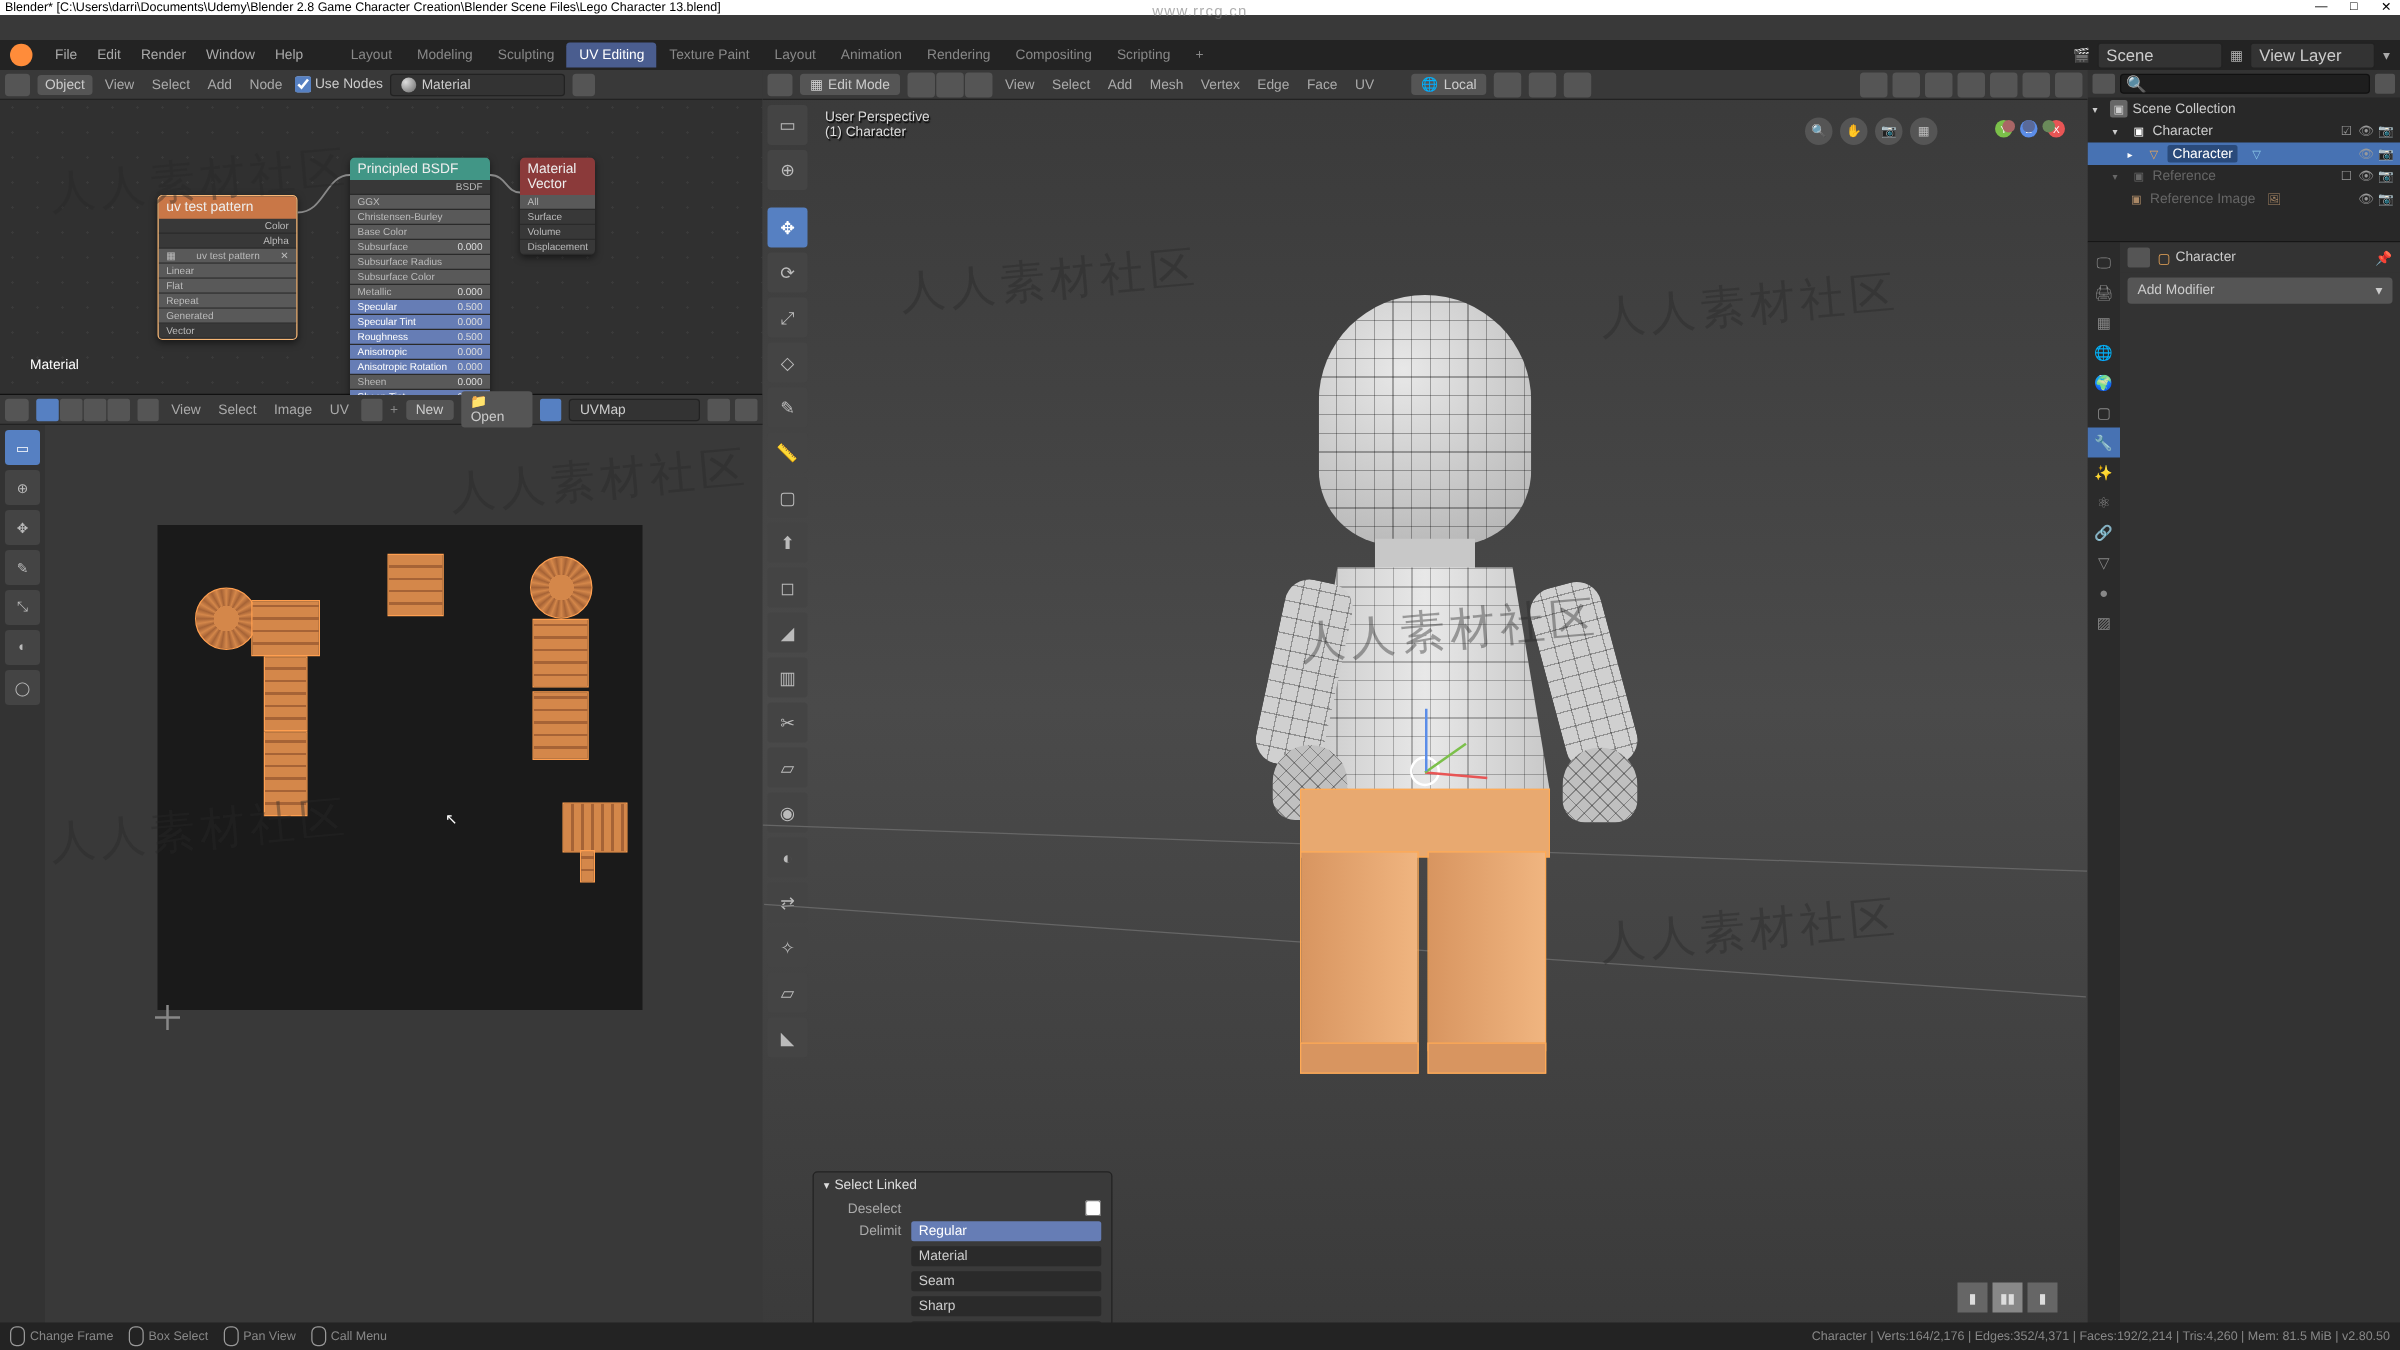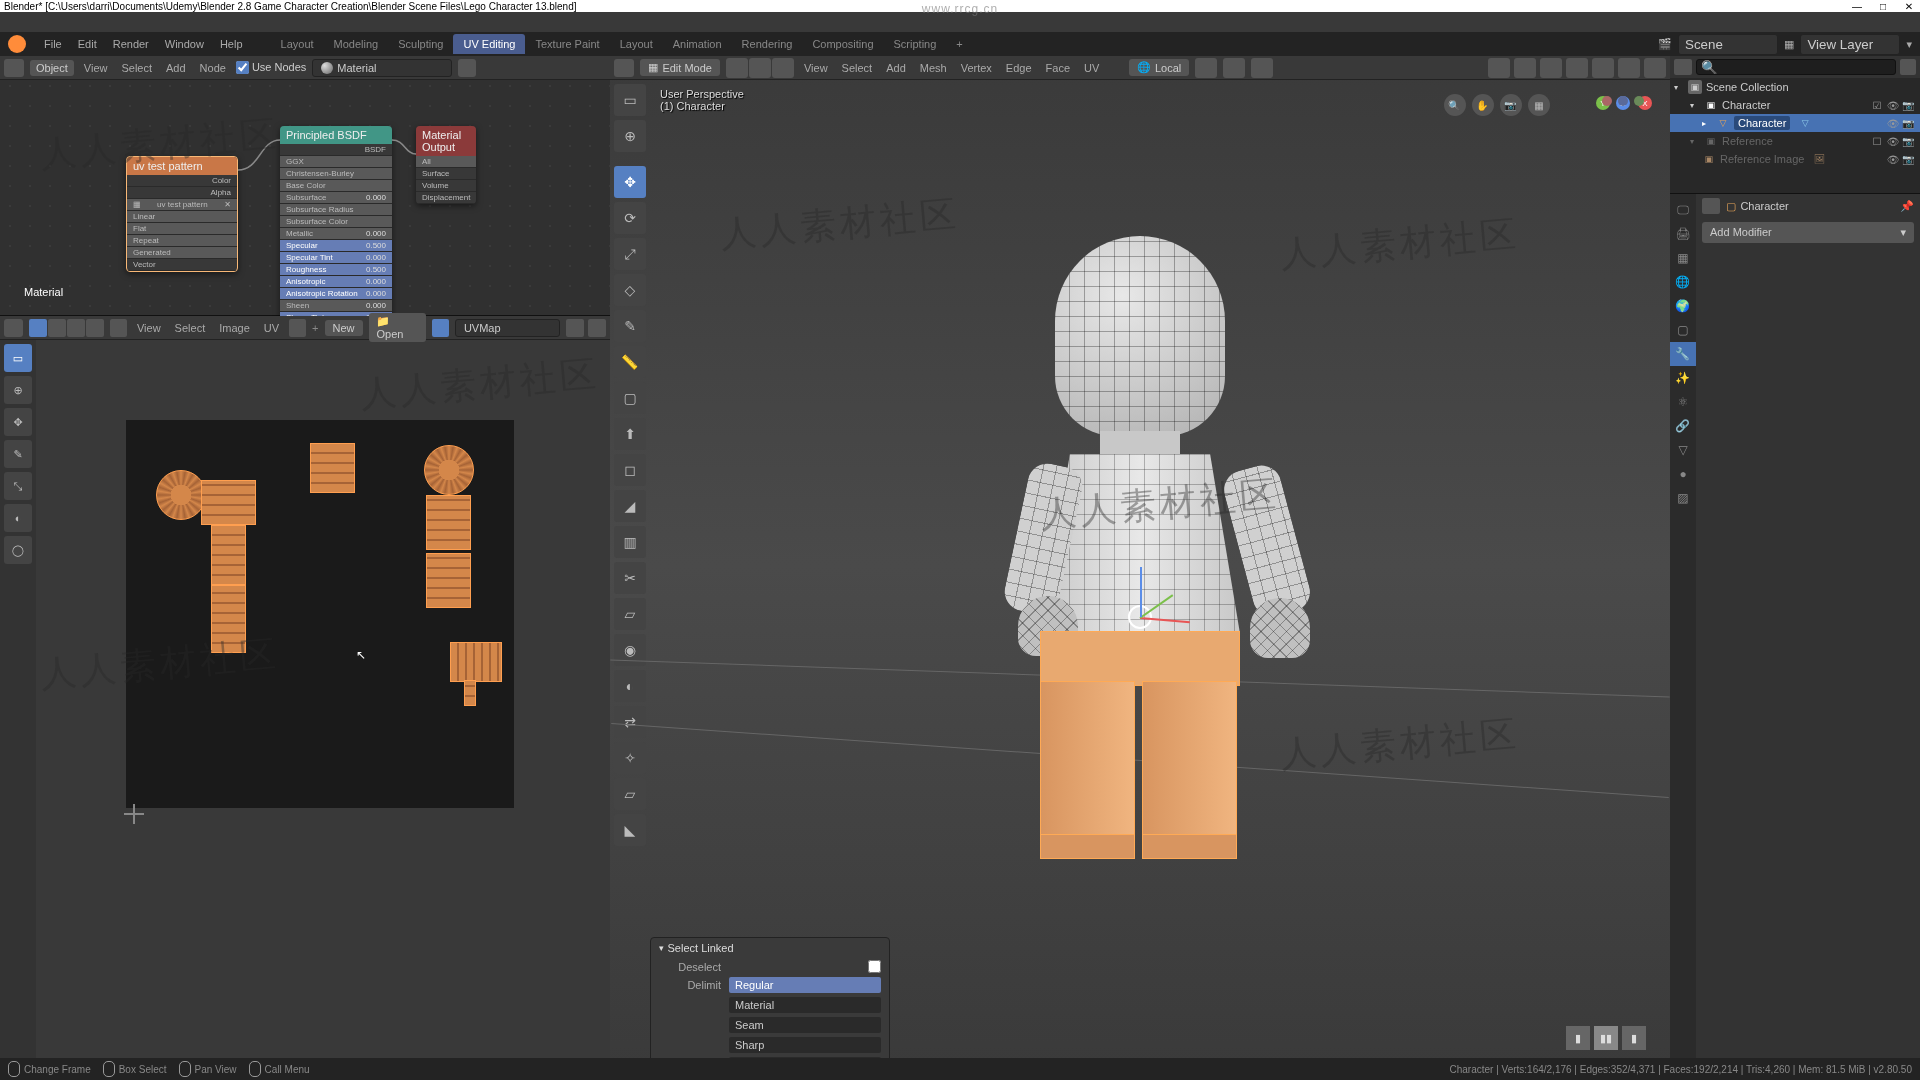--- a/index.html
+++ b/index.html
@@ -305,21 +305,21 @@
               <span class="value">0.500</span>
             </div>
             <div class="node-row prop">
               <span>Clearcoat</span>
               <span class="value">0.000</span>
             </div>
           </div>
       </div>
 
       <div class="node node3">
-        <div class="node-title">Material Output</div>
+        <div class="node-title">Material Vector</div>
         <div class="node-row prop">All</div>
         <div class="node-row">Surface</div>
         <div class="node-row">Volume</div>
         <div class="node-row">Displacement</div>
       </div>
 
       <svg style="position:absolute;left:0;top:0;width:100%;height:100%;pointer-events:none;z-index:0">
         <path d="M 238 114 C 260 114 260 84 280 84" stroke="#888" fill="none" stroke-width="1.5"></path>
         <path d="M 392 84 C 405 84 405 98 416 98" stroke="#888" fill="none" stroke-width="1.5"></path>
       </svg>

